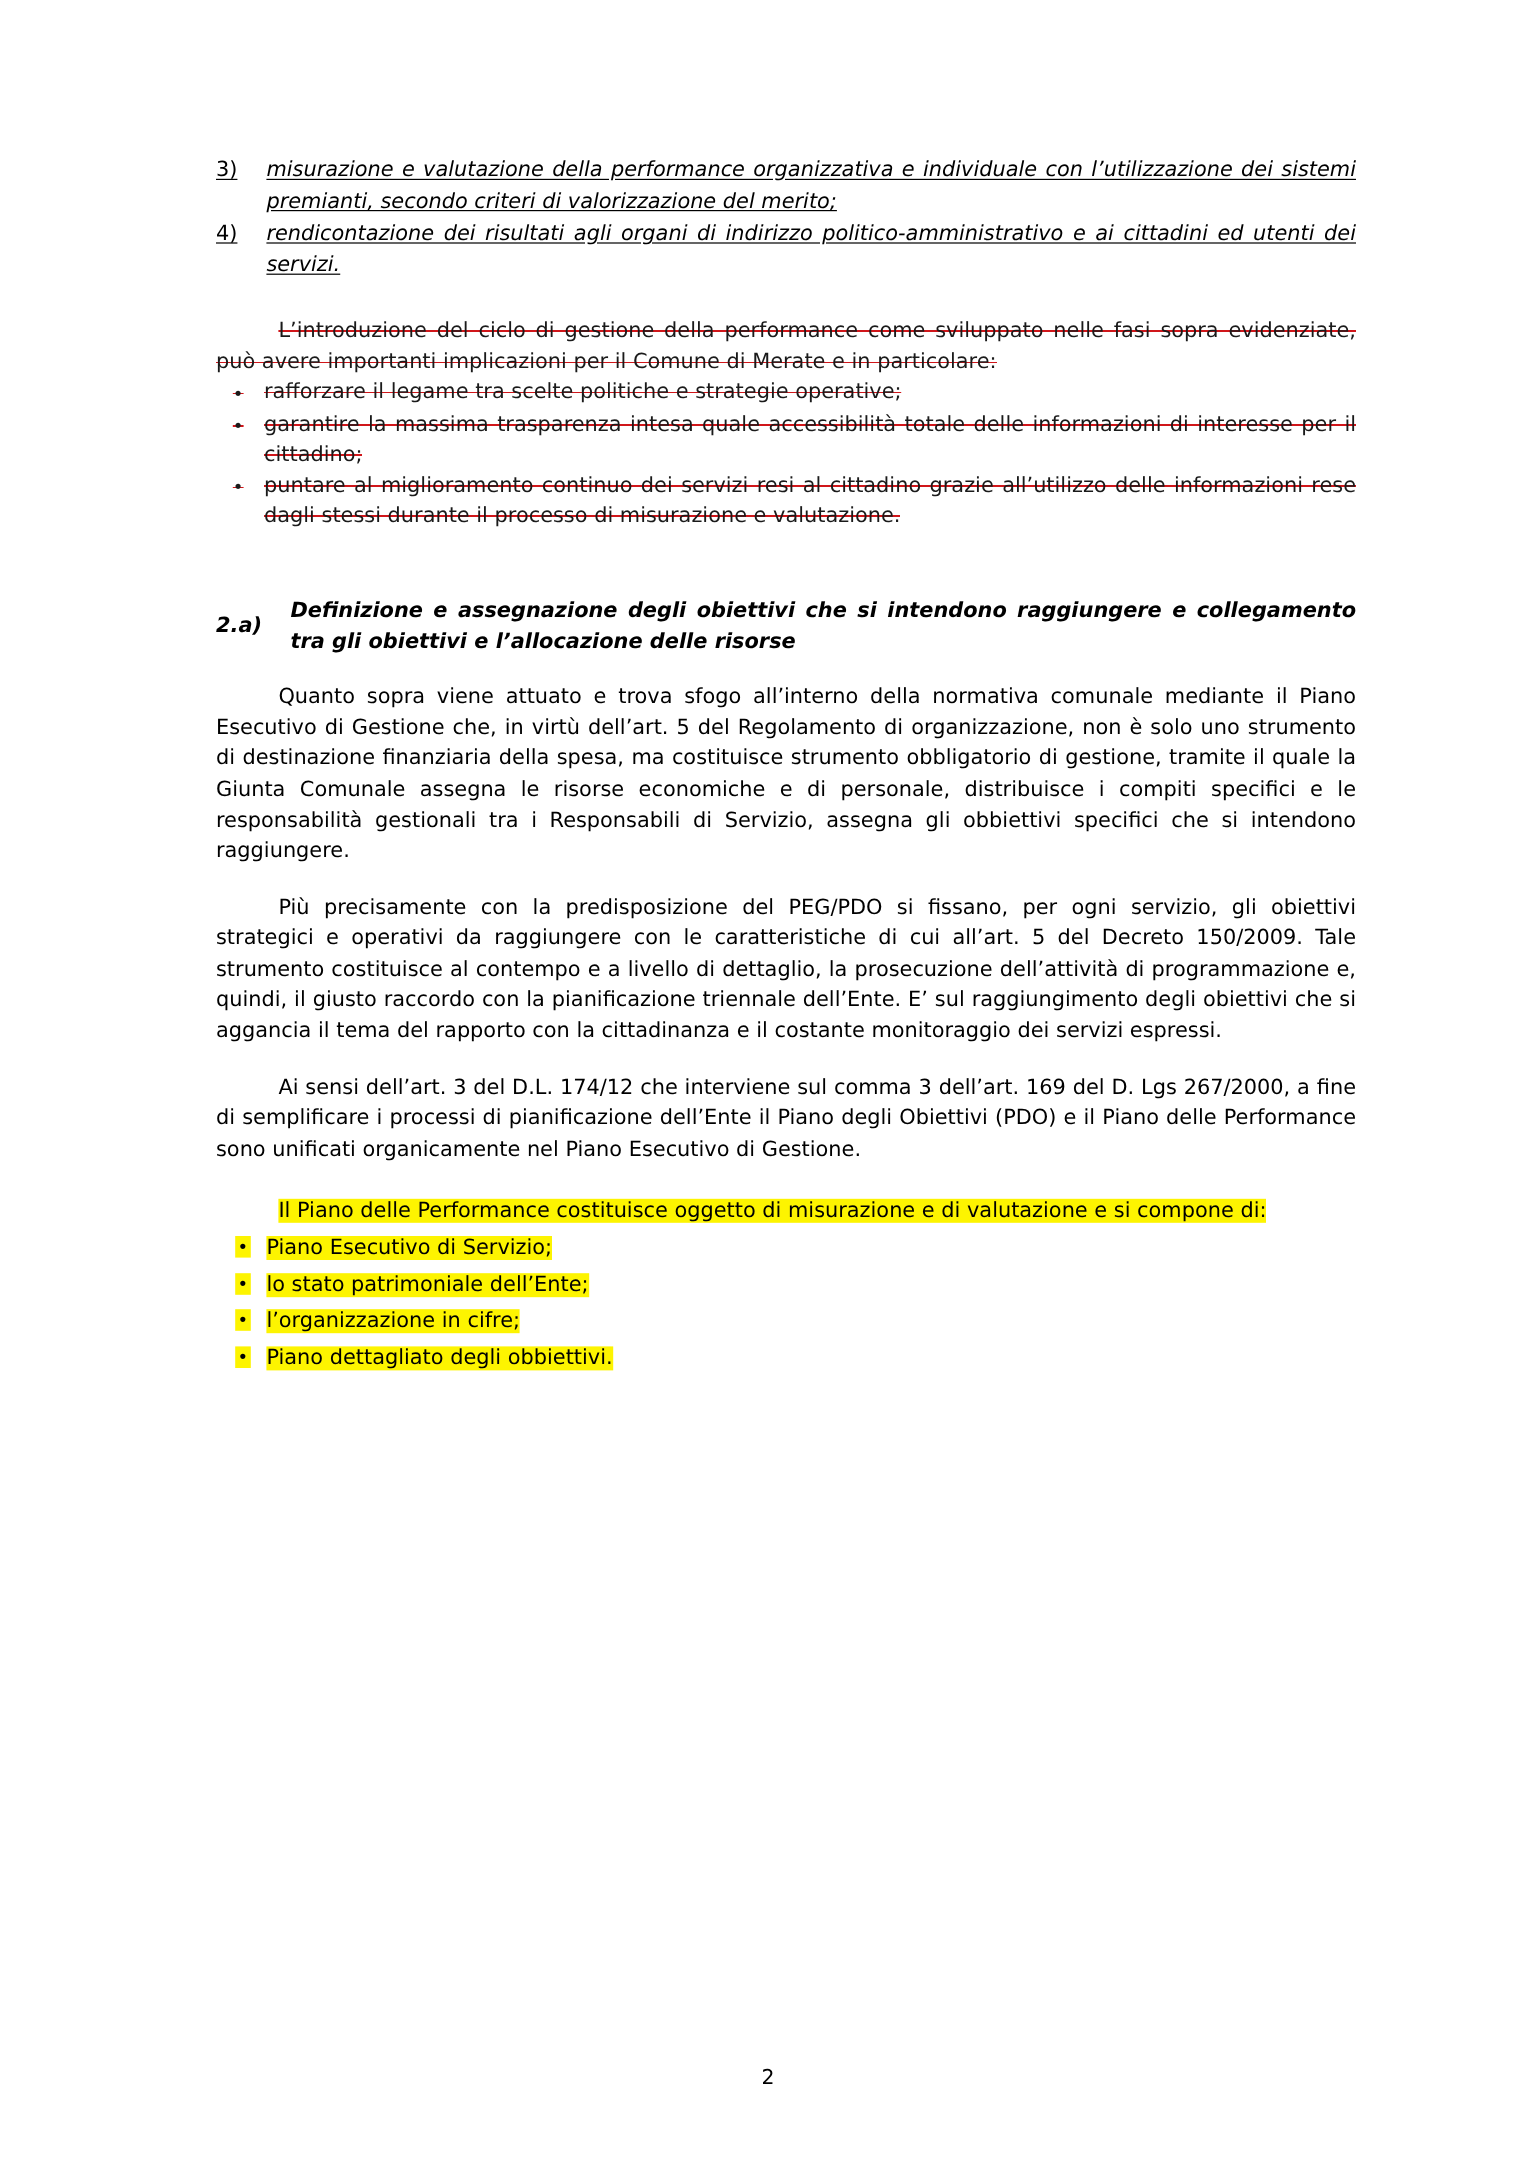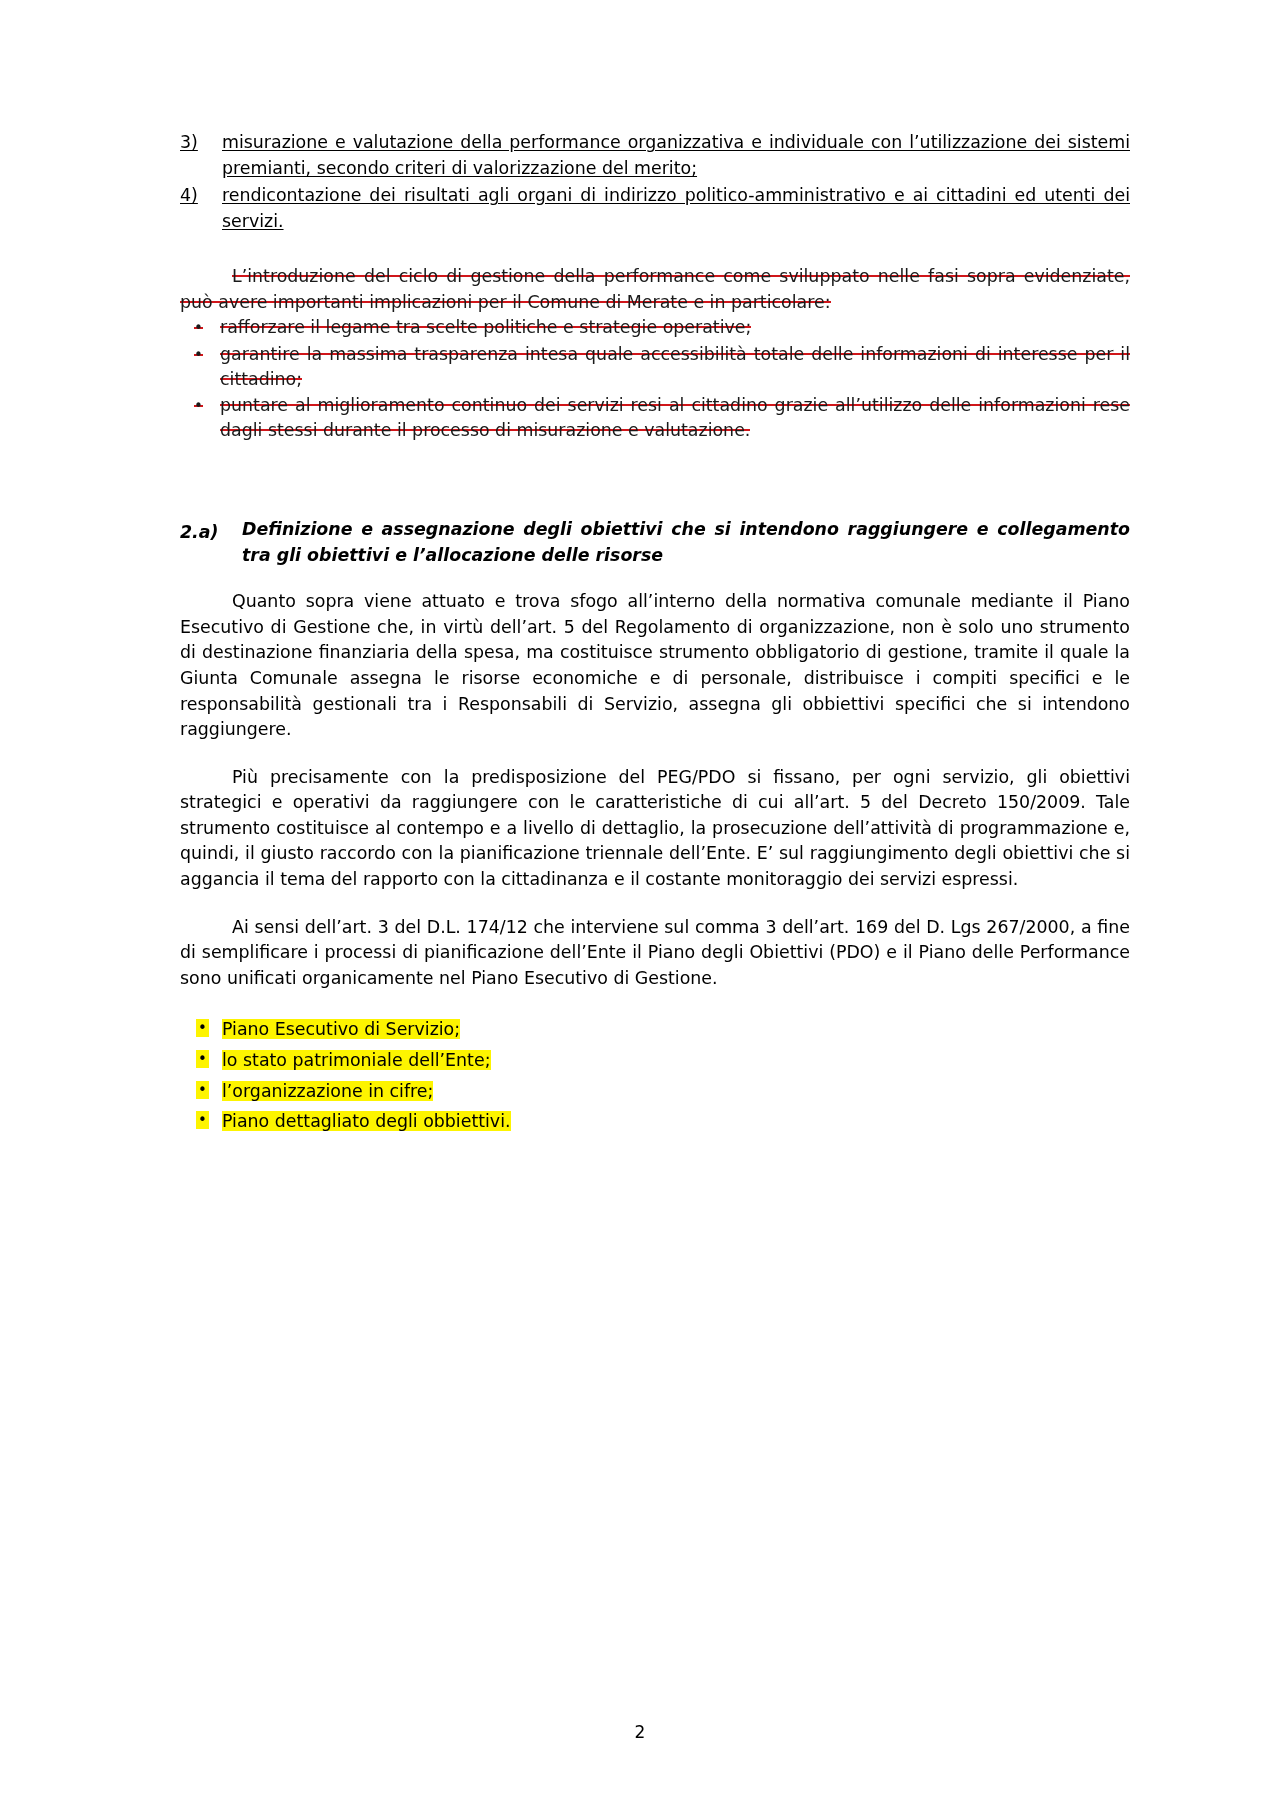--- a/index.html
+++ b/index.html
@@ -41,20 +41,21 @@
     width: 42px;
     flex: 0 0 42px;
     text-decoration: underline;
     text-underline-offset: 2px;
   }
   .num-text {
     flex: 1;
     text-align: justify;
     text-decoration: underline;
     text-underline-offset: 2px;
+    font-style: italic;
   }
 
   
   .struck {
     color: #1a1a1a;
     position: relative;
   }
   .struck p,
   .struck li {
     text-align: justify;
@@ -104,21 +105,20 @@
     font-size: 17.4px;
     line-height: 1.5;
   }
   .section-head .sh-num {
     flex: 0 0 62px;
     width: 62px;
   }
   .section-head .sh-text {
     flex: 1;
     text-align: justify;
-    margin-top: 20px;
   }
 
   
   .para {
     margin: 22px 0 0 0;
     text-align: justify;
     text-indent: 52px;
   }
   .para.first-after-head {
     margin-top: 21px;
@@ -206,20 +206,23 @@
     <div class="section-head">
       <span class="sh-num">2.a)</span>
       <span class="sh-text">Definizione e assegnazione degli obiettivi che si intendono raggiungere e collegamento tra gli obiettivi e l’allocazione delle risorse</span>
     </div>
 
     <p class="para first-after-head">Quanto sopra viene attuato e trova sfogo all’interno della normativa comunale mediante il Piano Esecutivo di Gestione che, in virtù dell’art. 5 del Regolamento di organizzazione, non è solo uno strumento di destinazione finanziaria della spesa, ma costituisce strumento obbligatorio di gestione, tramite il quale la Giunta Comunale assegna le risorse economiche e di personale, distribuisce i compiti specifici e le responsabilità gestionali tra i Responsabili di Servizio, assegna gli obbiettivi specifici che si intendono raggiungere.</p>
     <p class="para">Più precisamente con la predisposizione del PEG/PDO si fissano, per ogni servizio, gli obiettivi strategici e operativi da raggiungere con le caratteristiche di cui all’art. 5 del Decreto 150/2009. Tale strumento costituisce al contempo e a livello di dettaglio, la prosecuzione dell’attività di programmazione e, quindi, il giusto raccordo con la pianificazione triennale dell’Ente. E’ sul raggiungimento degli obiettivi che si aggancia il tema del rapporto con la cittadinanza e il costante monitoraggio dei servizi espressi.</p>
     <p class="para">Ai sensi dell’art. 3 del D.L. 174/12 che interviene sul comma 3 dell’art. 169 del D. Lgs 267/2000, a fine di semplificare  i processi di pianificazione dell’Ente  il Piano degli Obiettivi (PDO) e il Piano delle Performance sono unificati organicamente nel Piano Esecutivo di Gestione.</p>
 
     <div class="hl-wrap">
+      <p class="hl-para">
+        <span class="hl">Il Piano delle Performance costituisce oggetto di misurazione e di valutazione e si compone di:</span>
+      </p>
       <ul class="hl-list">
         <li class="hl-row">
           <span class="hl-dot"><span>•</span></span>
           <span class="hl-text"><span class="hl">Piano Esecutivo di Servizio;</span></span>
         </li>
         <li class="hl-row">
           <span class="hl-dot"><span>•</span></span>
           <span class="hl-text"><span class="hl">lo stato patrimoniale dell’Ente;</span></span>
         </li>
         <li class="hl-row">

